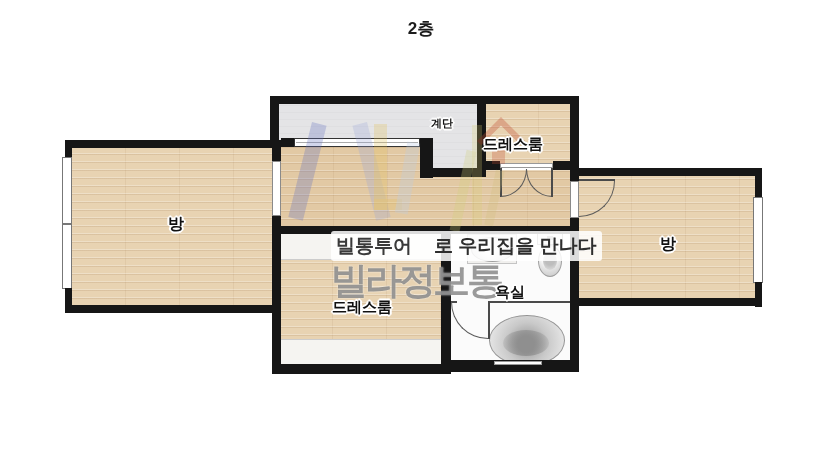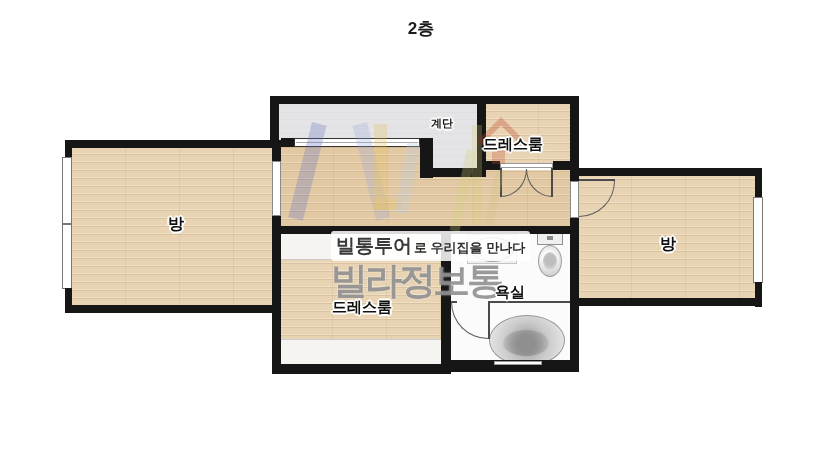--- a/index.html
+++ b/index.html
@@ -34,21 +34,21 @@
   .tub{border-radius:50%;border:1px solid #949494;
      background:radial-gradient(circle at 50% 55%, #a7a7a7 0 18%, #c9c9c9 45%, #e7e7e7 85%, #dcdcdc 100%);}
   .tank{background:#efefef;border:1px solid #909090;}
   
   .wm{opacity:0.55;}
   .brand{font-weight:bold;font-size:37px;letter-spacing:-3px;color:rgba(120,120,120,0.75);
      white-space:nowrap;text-shadow:0 0 2px rgba(255,255,255,0.8);}
   .tagbox{background:rgba(255,255,255,0.85);border-radius:3px;display:flex;align-items:baseline;
      padding:2px 5px;white-space:nowrap;}
   .tag-bold{font-weight:bold;font-size:19px;color:#3a3a3a;}
-  .tag-rest{font-weight:bold;font-size:13px;color:#2e2e2e;margin-left:2px;}
+  .tag-rest{font-weight:bold;font-size:19px;color:#2e2e2e;margin-left:2px;}
 </style>
 </head>
 <body>
 
 <div id="canvas">
 
   <div class="abs wood" style="left:72px;top:147px;width:201px;height:159px;"></div>
   <div class="abs wood wood-dark" style="left:280px;top:146px;width:148px;height:81px;"></div>
   <div class="abs wood wood-dark" style="left:420px;top:170px;width:150px;height:57px;"></div>
   <div class="abs stairs-floor" style="left:278px;top:104px;width:199px;height:36px;"></div>
@@ -130,21 +130,21 @@
     <div class="abs" style="left:374px;top:199px;width:28px;height:11px;background:rgba(226,191,85,0.45);"></div>
     <div class="abs" style="left:401px;top:142px;width:13px;height:72px;background:rgba(185,204,228,0.55);transform:rotate(10deg);"></div>
     <div class="abs" style="left:458px;top:150px;width:10px;height:82px;background:rgba(207,208,120,0.5);transform:rotate(12deg);"></div>
     <div class="abs" style="left:472px;top:125px;width:10px;height:100px;background:rgba(216,207,110,0.45);"></div>
     <div class="abs" style="left:490px;top:170px;width:9px;height:56px;background:rgba(205,190,120,0.45);transform:rotate(12deg);"></div>
     <div class="abs" style="left:484px;top:124px;width:28px;height:28px;border-top:6px solid rgba(193,73,47,0.6);border-left:6px solid rgba(193,73,47,0.6);transform:rotate(45deg);"></div>
     <div class="abs" style="left:492px;top:148px;width:13px;height:16px;background:rgba(193,73,47,0.5);"></div>
   </div>
 
   <div class="abs brand" style="left:331px;top:256px;text-align:right;">빌라정보통</div>
-  <div class="abs tagbox" style="left:331px;top:231px;">
+  <div class="abs tagbox" style="left:331px;top:231px;gap:20px;">
     <span class="tag-bold">빌통투어</span>
     <span class="tag-rest">로 우리집을 만나다</span>
   </div>
 
   <div class="abs title" style="left:391px;top:17px;width:60px;">2층</div>
   <div class="abs room-label" style="left:431px;top:116px;font-size:11px;">계단</div>
   <div class="abs room-label" style="left:483px;top:135px;font-size:15px;">드레스룸</div>
   <div class="abs room-label" style="left:168px;top:214px;font-size:16px;">방</div>
   <div class="abs room-label" style="left:660px;top:234px;font-size:16px;">방</div>
   <div class="abs room-label" style="left:332px;top:298px;font-size:15px;">드레스룸</div>

